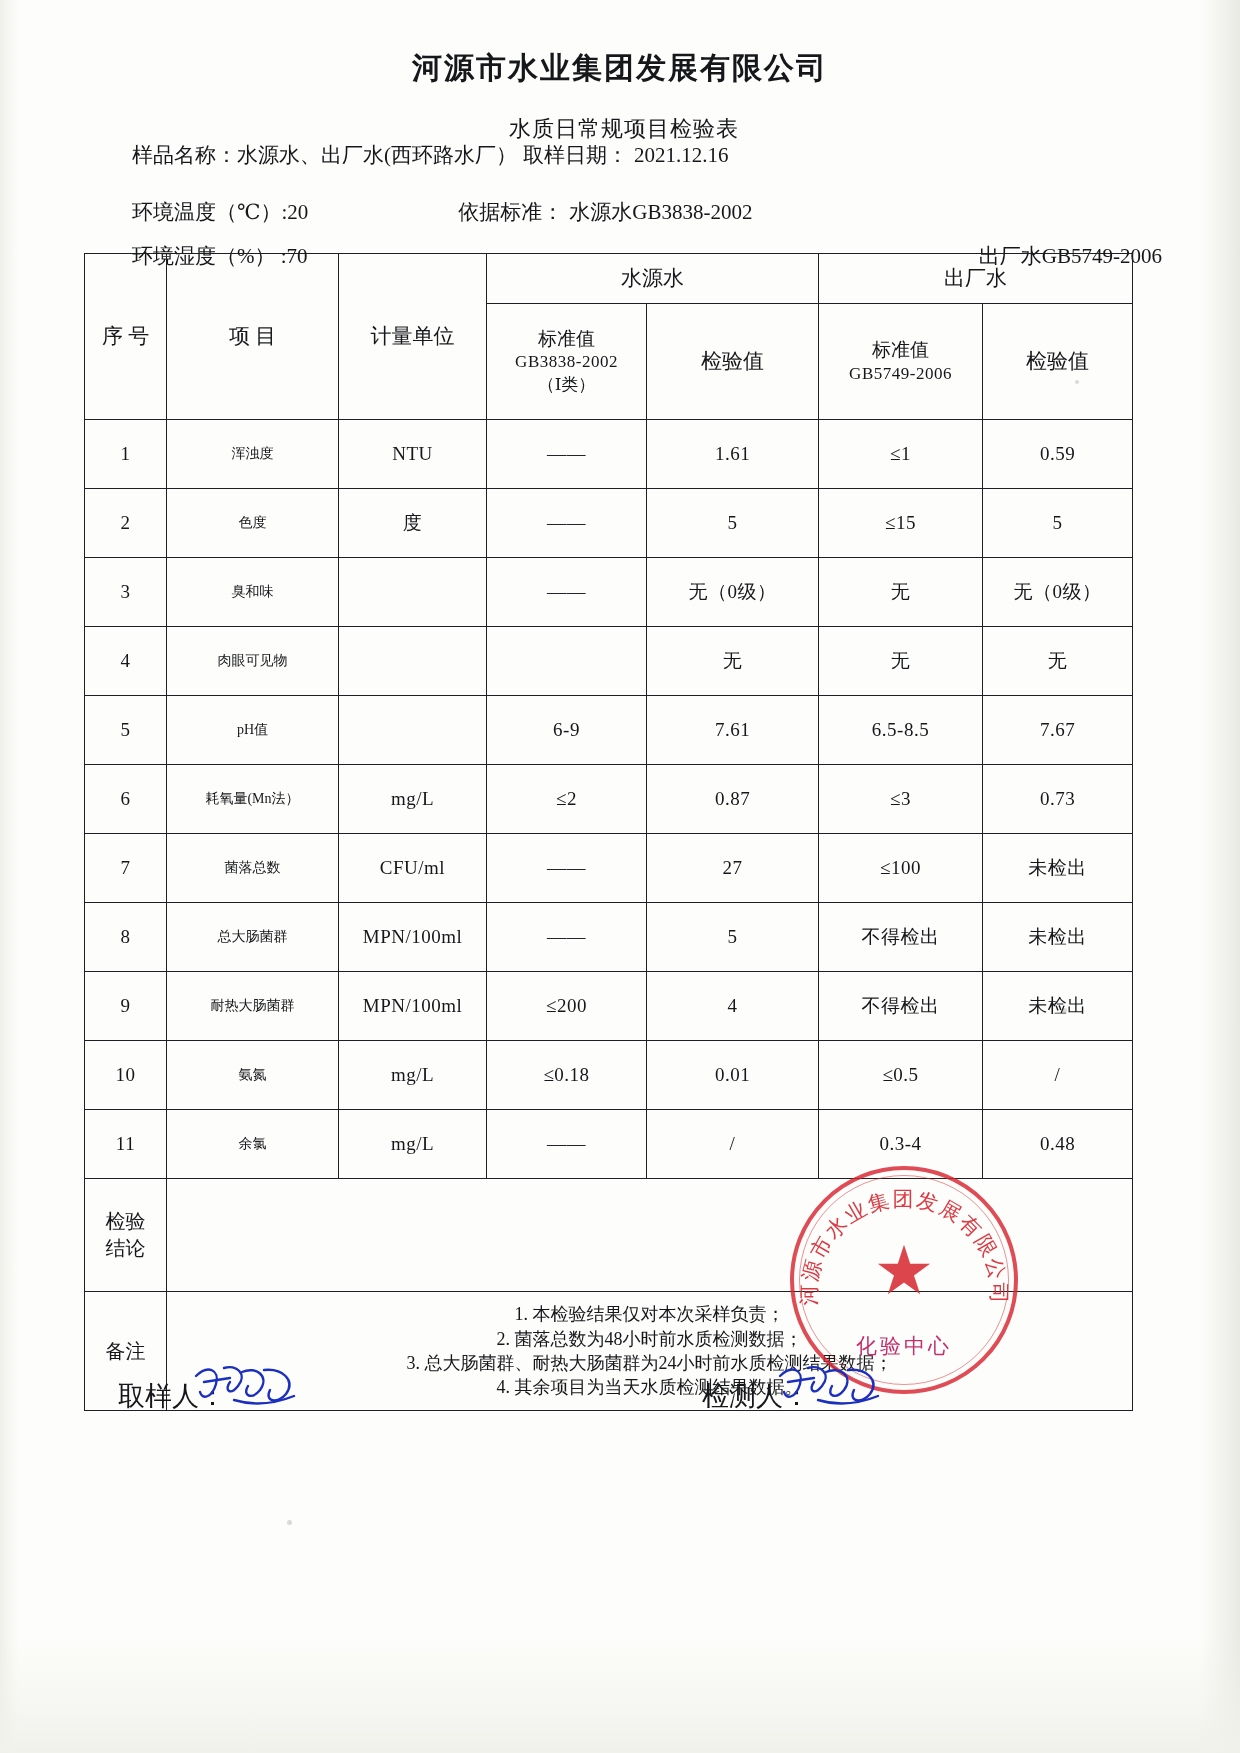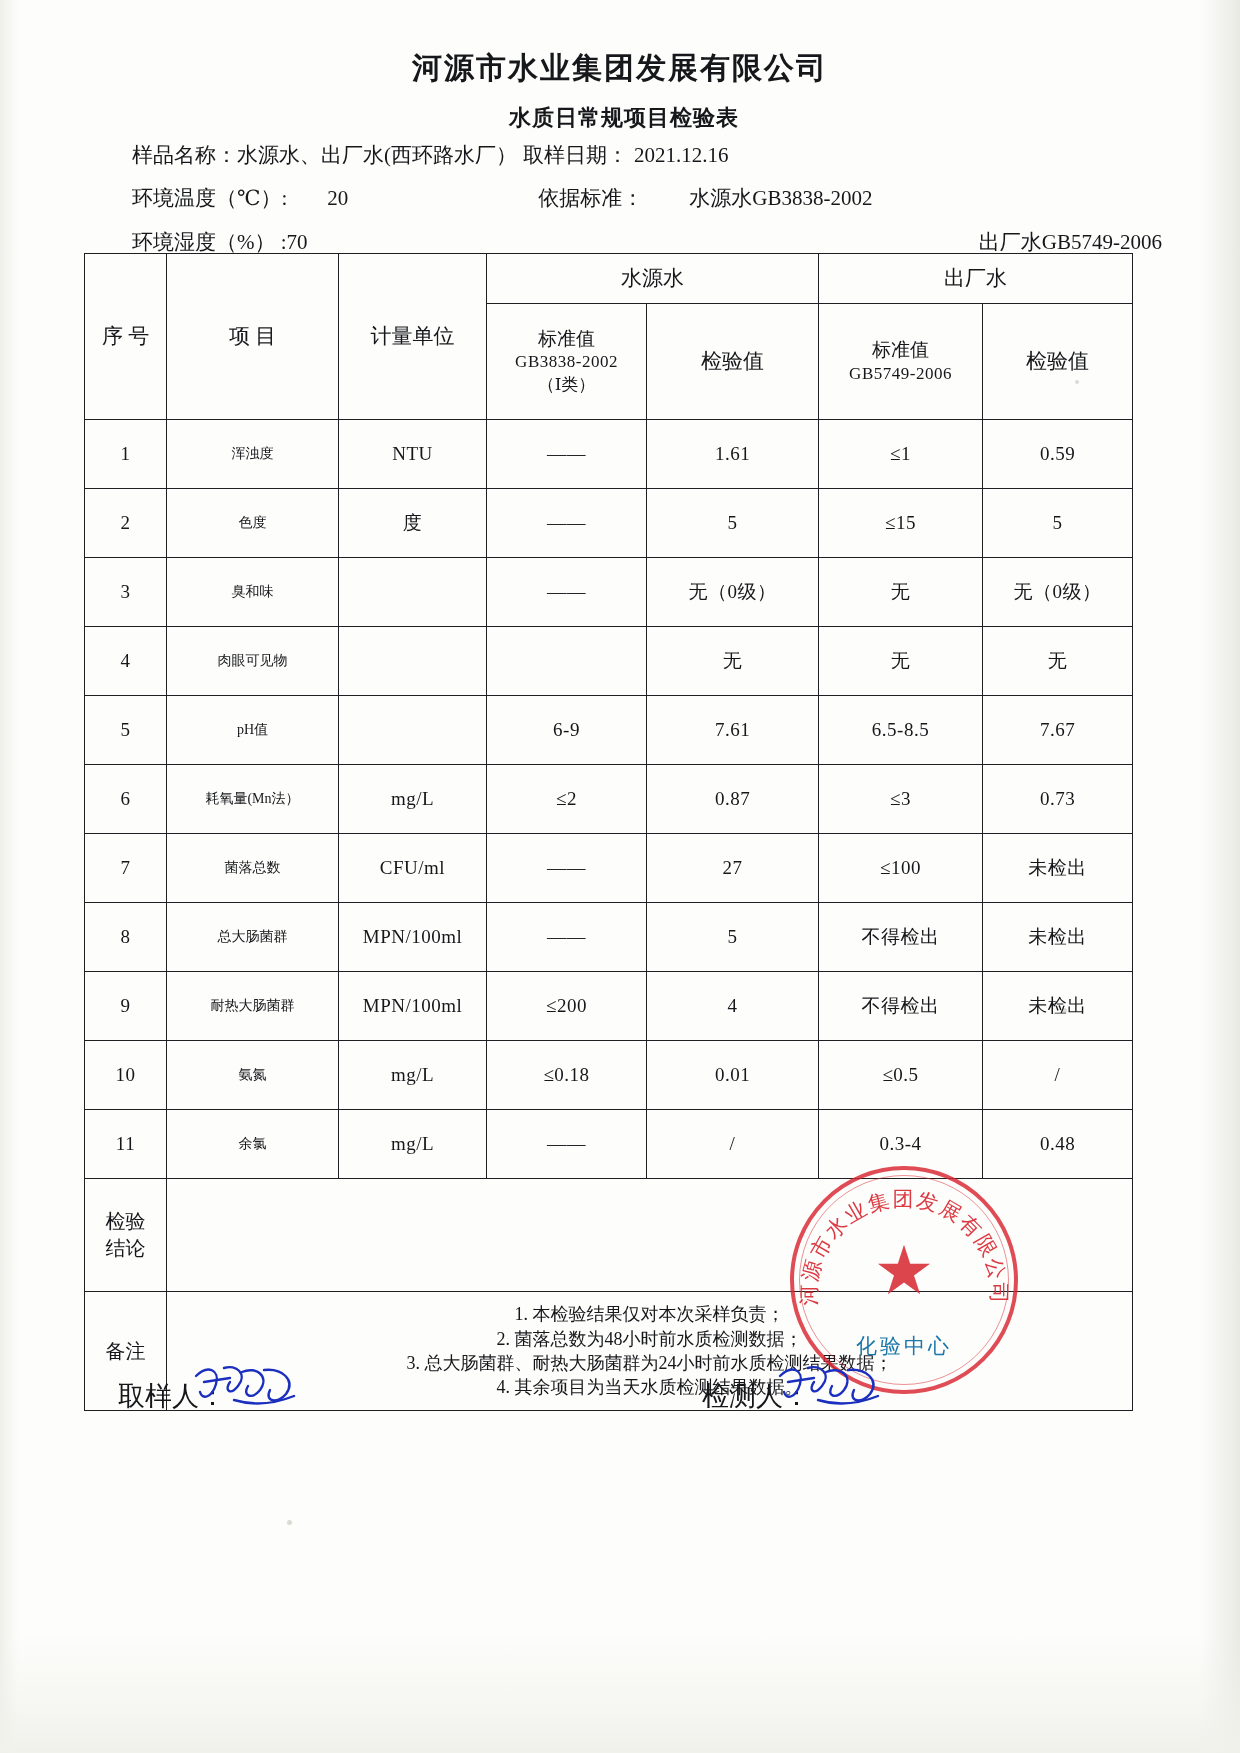--- a/index.html
+++ b/index.html
@@ -42,25 +42,25 @@
     top: 48px;
     left: 0; right: 0;
     text-align: center;
     font-family: "DejaVu Serif", "Liberation Serif", serif;
     font-weight: bold;
     font-size: 30px;
     letter-spacing: 2px;
   }
   .subtitle {
     position: absolute;
-    top: 103px;
+    top: 114px;
     left: 0; right: 0;
     text-align: center;
     font-family: "DejaVu Serif", "Liberation Serif", serif;
-    font-weight: bold;
+    font-weight: normal;
     font-size: 22px;
     letter-spacing: 1px;
     padding-left: 8px;
   }
 
   .meta {
     position: absolute;
     left: 132px;
     right: 78px;
     top: 138px;
@@ -68,21 +68,21 @@
     line-height: 34px;
   }
   .meta-row {
     display: flex;
     align-items: baseline;
     white-space: nowrap;
   }
   .meta-row .left { flex: 0 0 auto; }
   .meta-row .right { margin-left: auto; }
   .meta-row .mid { margin-left: 150px; }
-  .meta-row.r2 { margin-top: 9px; gap: 40px; }
+  .meta-row.r2 { margin-top: 23px; }
   .meta-row.r3 { margin-top: 10px; }
   .meta .small-gap { margin-left: 6px; }
 
   table.report {
     position: absolute;
     left: 84px;
     top: 253px;
     width: 1028px;
     border-collapse: collapse;
     table-layout: fixed;
@@ -182,21 +182,21 @@
     font-size: 68px;
     color: #d8252f;
     opacity: 0.85;
     line-height: 1;
   }
   .stamp .center-text {
     position: absolute;
     left: 0; right: 0;
     bottom: 34px;
     text-align: center;
-    color: #0369a1;
+    color: #be185d;
     font-size: 21px;
     letter-spacing: 3px;
     opacity: 0.9;
     font-family: "DejaVu Serif", serif;
   }
   .stamp .arc {
     position: absolute;
     inset: 0;
   }
   .stamp .arc text {

